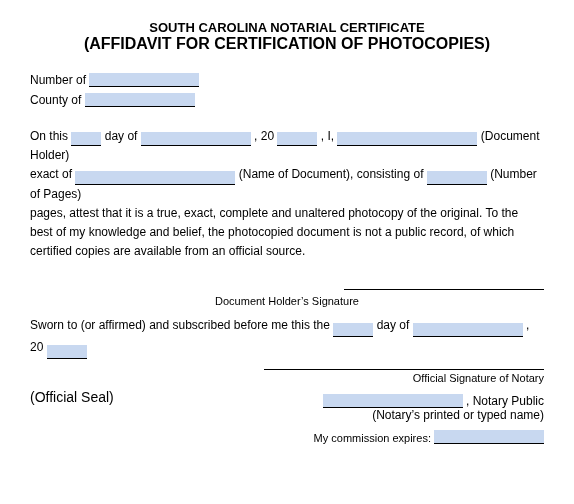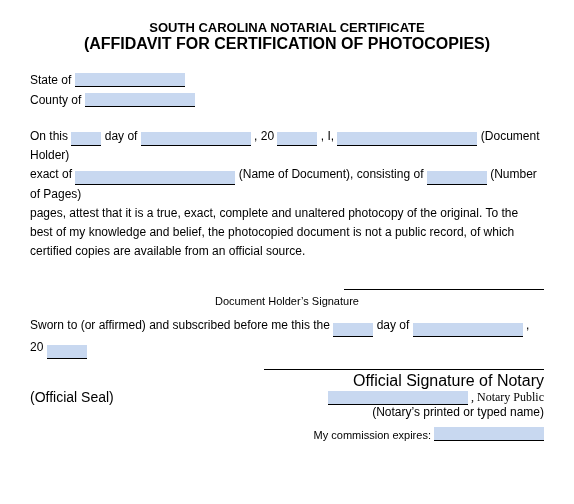--- a/index.html
+++ b/index.html
@@ -78,25 +78,25 @@
       text-align: right;
       width: 280px;
     }
     .notary-sig-block .sig-line-top {
       border-top: 1px solid #000;
       width: 100%;
       display: block;
       margin-bottom: 2px;
     }
     .notary-label {
-      font-size: 16px;
+      font-size: 11px;
       text-align: right;
     }
     .notary-public-row {
-      font-family: Liberation Serif, serif;
+      margin-top: 10px;
     }
     .official-seal {
       float: left;
       margin-top: 20px;
       font-size: 14px;
     }
     .clearfix::after { content: ''; display: table; clear: both; }
     .commission-row {
       margin-top: 8px;
       font-size: 11px;
@@ -112,21 +112,21 @@
 </head>
 <body>
 
 <div class="title-section">
   <div class="title-main">SOUTH CAROLINA NOTARIAL CERTIFICATE</div>
   <div class="title-sub">(AFFIDAVIT FOR CERTIFICATION OF PHOTOCOPIES)</div>
 </div>
 
 <div class="state-county">
   <div class="row">
-    <span>State of</span>
+    <span>Number of</span>
     <span class="field-line medium"></span>
   </div>
   <div class="row">
     <span>County of</span>
     <span class="field-line medium"></span>
   </div>
 </div>
 
 <div class="paragraph-section">
   <span>On this</span>

